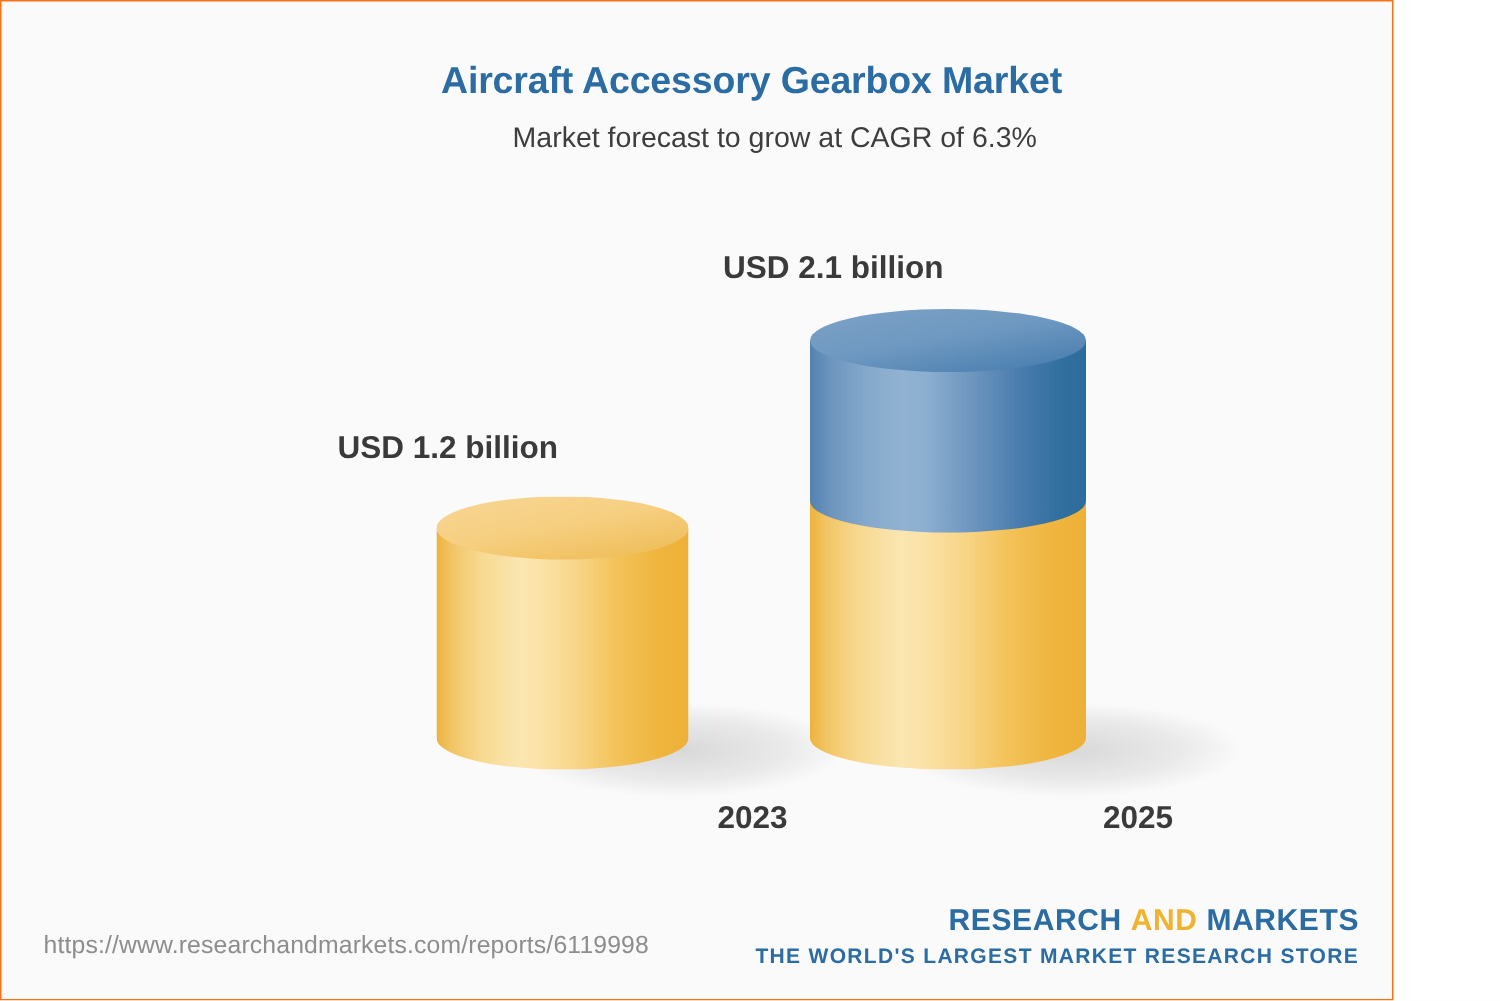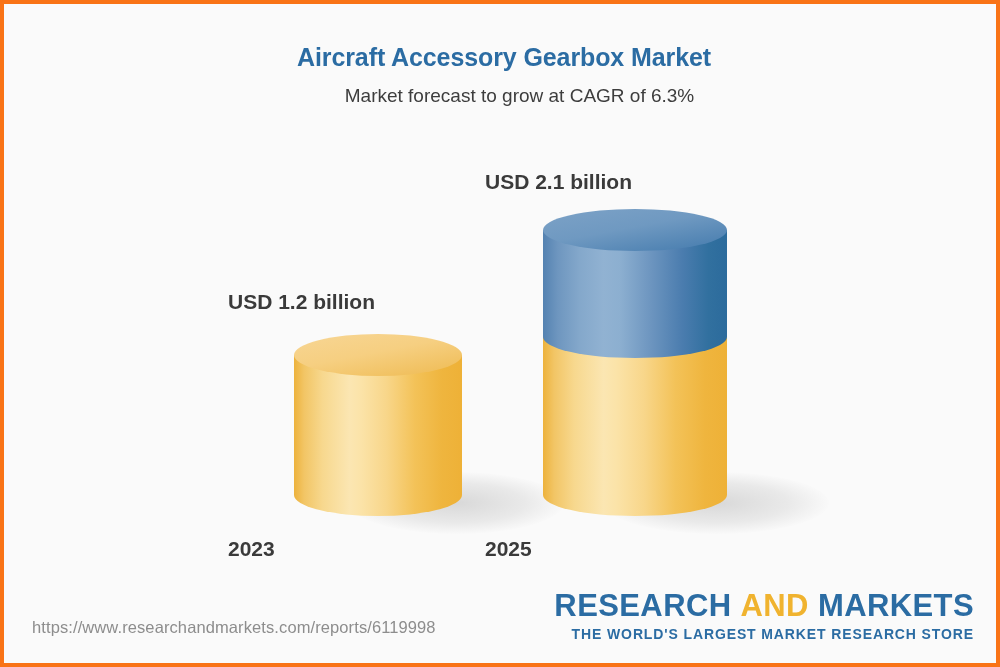--- a/index.html
+++ b/index.html
@@ -7,25 +7,25 @@
     margin: 0;
     padding: 0;
     background: #ffffff;
   }
   body {
     font-family: "Liberation Sans", sans-serif;
   }
 
   .infographic {
     position: relative;
-    width: 1000px;
+    width: 929px;
     height: 667px;
     box-sizing: border-box;
     background: #fafafa;
-    border: 4px solid #f97316;
+    border: 1px solid #f97316;
     overflow: hidden;
   }
 
   
   .header {
     position: absolute;
     top: 0;
     left: 0;
     width: 1000px;
     text-align: center;
@@ -65,21 +65,21 @@
     font-size: 21px;
     font-weight: bold;
     color: #3a3a3a;
     white-space: nowrap;
   }
 
   
   .year-label {
     position: absolute;
     width: 300px;
-    text-align: left;
+    text-align: right;
     font-size: 21px;
     font-weight: bold;
     color: #3a3a3a;
   }
 
   .cylinder {
     position: absolute;
   }
 
   .shadow-blob {
@@ -101,21 +101,21 @@
     letter-spacing: 0.1px;
   }
 
   .brand {
     position: absolute;
     right: 22px;
     bottom: 22px;
     text-align: right;
   }
   .brand-name {
-    font-size: 31px;
+    font-size: 20px;
     font-weight: bold;
     letter-spacing: 0.4px;
     line-height: 1;
     white-space: nowrap;
   }
   .brand-research, .brand-markets { color: #2b6ca3; }
   .brand-and { color: #f0b32f; }
   .brand-tagline {
     font-size: 14px;
     font-weight: bold;

